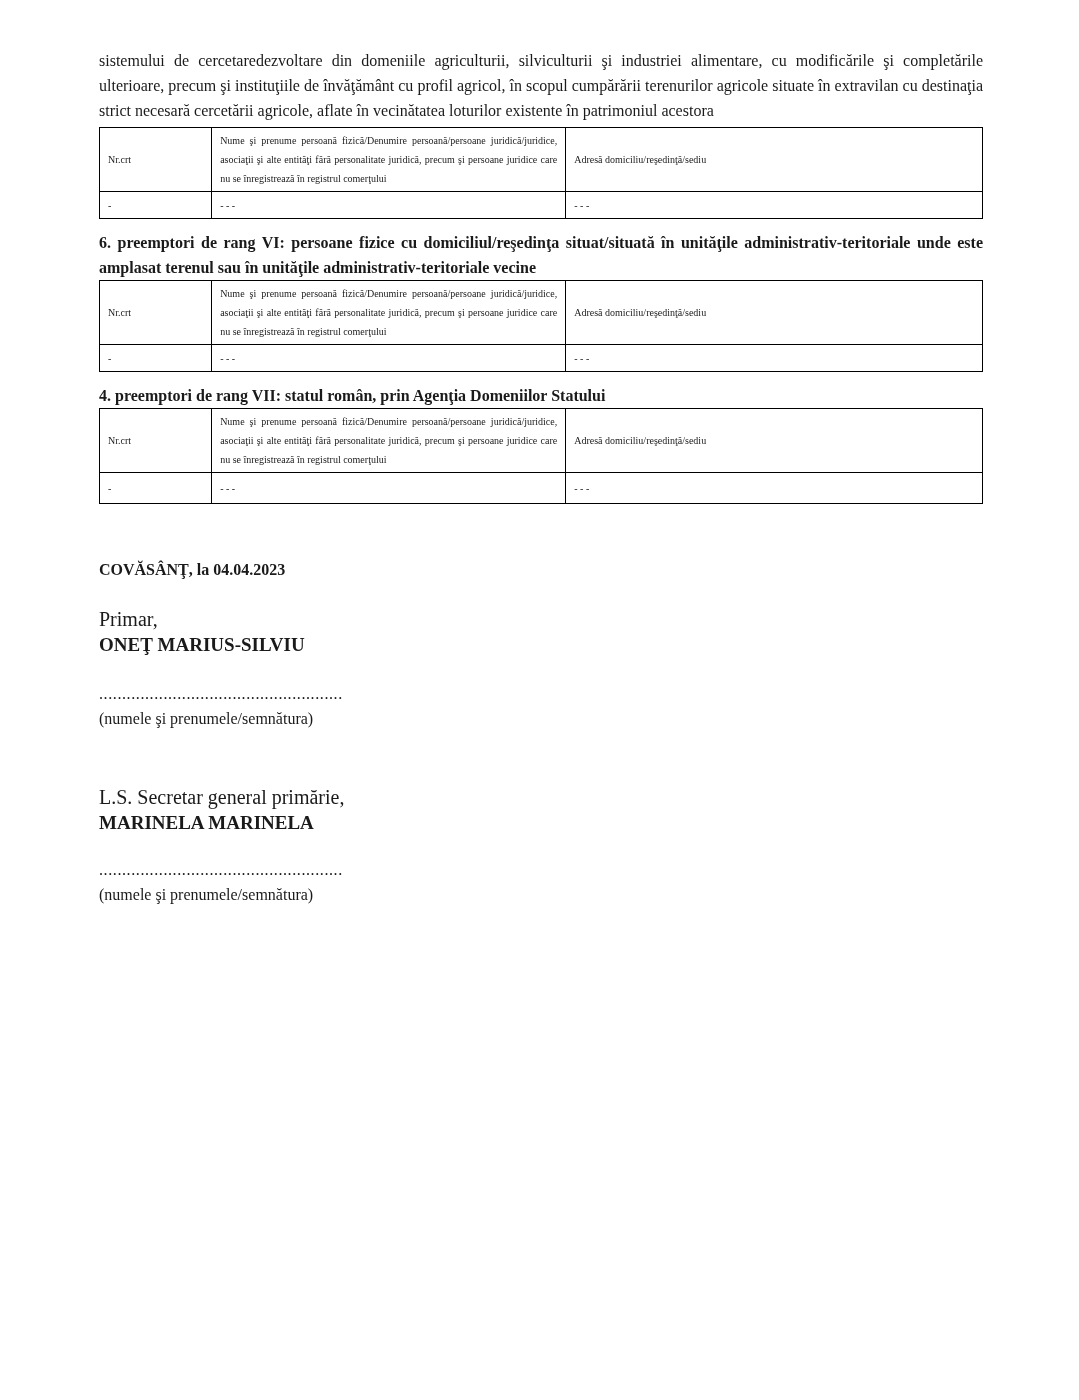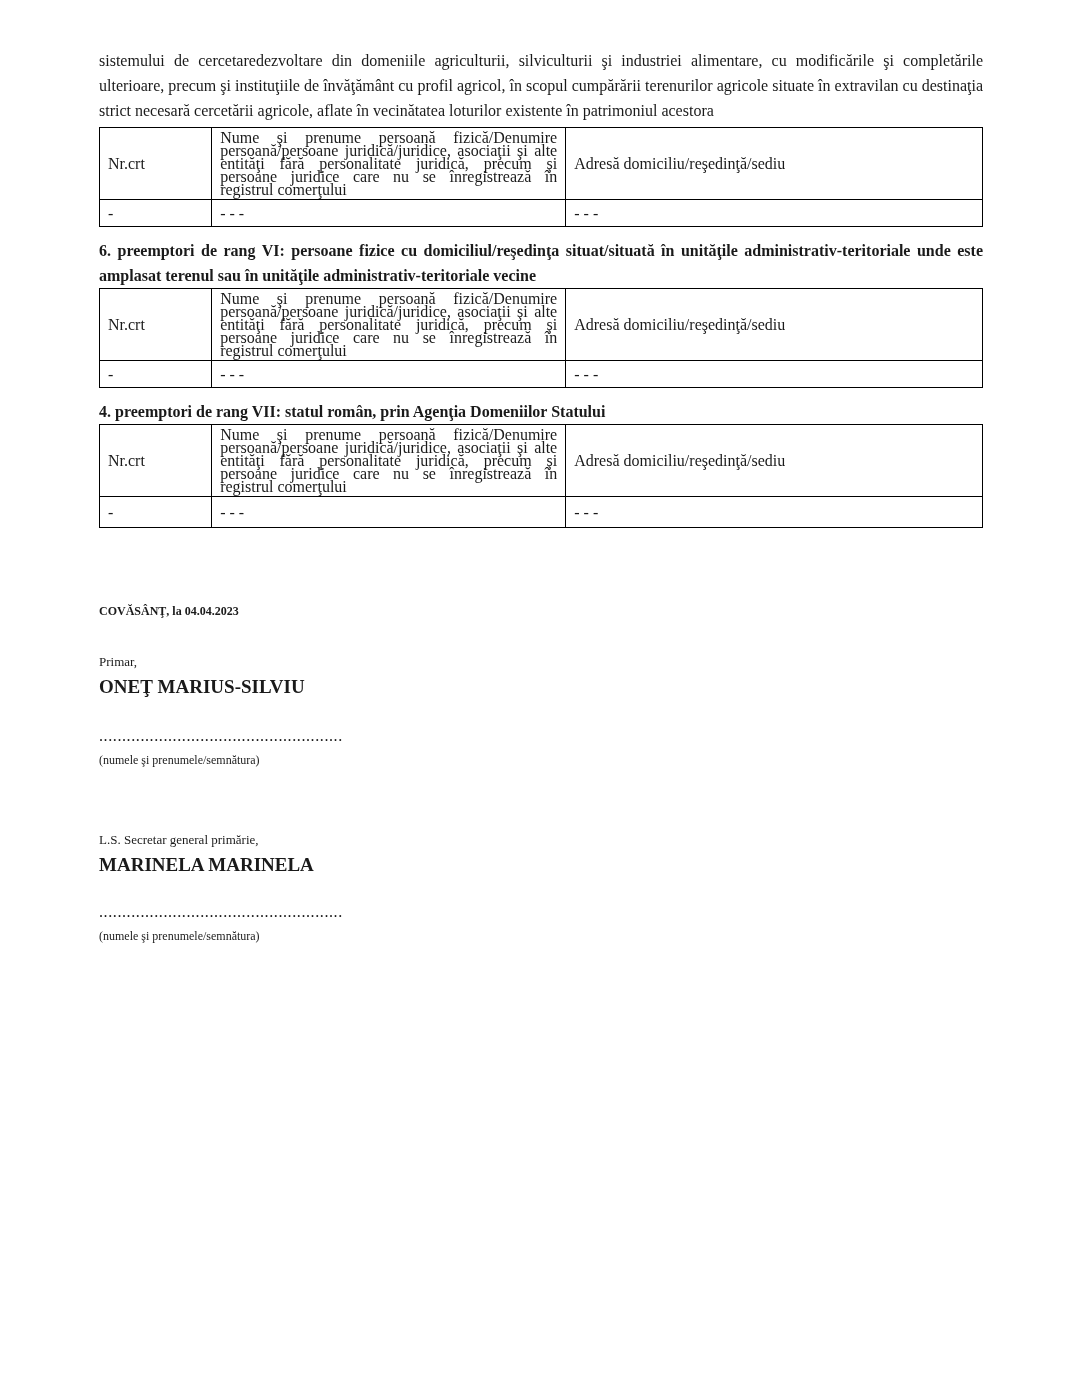--- a/index.html
+++ b/index.html
@@ -23,22 +23,22 @@
     text-align: justify;
     margin-bottom: 4px;
   }
   table.preemptor-table {
     width: 100%;
     border-collapse: collapse;
     table-layout: fixed;
   }
   table.preemptor-table td {
     border: 1.6px solid #000000;
-    font-size: 16px;
-    line-height: 13px;
+    font-size: 10px;
+    line-height: 19px;
     overflow: hidden;
     margin-top: 8px;
   }
   col.c1 { width: 12.7%; }
   col.c2 { width: 40.1%; }
   col.c3 { width: 47.2%; }
   tr.head-row { height: 43px; }
   tr.data-row { height: 27px; }
   tr.data-row-tall { height: 31px; }
   td.cell-nr {
@@ -60,44 +60,44 @@
     padding-left: 8px;
     font-size: 12.5px;
   }
   .section-heading {
     font-size: 16px;
     line-height: 25px;
     text-align: justify;
     margin-top: 11px;
   }
   .place-date {
-    font-size: 12px;
+    font-size: 16px;
     line-height: 25px;
     font-weight: bold;
-    margin-top: 71px;
+    margin-top: 53px;
   }
   .sig-block-1 { margin-top: 25px; }
   .sig-role {
-    font-size: 13px;
+    font-size: 20px;
     line-height: 25px;
   }
   .sig-name {
     font-size: 19px;
     line-height: 25px;
     font-weight: bold;
   }
   .dotted-line {
     font-size: 16px;
     line-height: 25px;
     letter-spacing: 0.6px;
     white-space: nowrap;
   }
   .dotted-1 { margin-top: 24px; }
   .sig-caption {
-    font-size: 12px;
+    font-size: 16px;
     line-height: 25px;
   }
   .sig-block-2 { margin-top: 54px; }
   .dotted-2 { margin-top: 22px; }
 </style>
 </head>
 <body>
 
 <div class="page-content">
 

